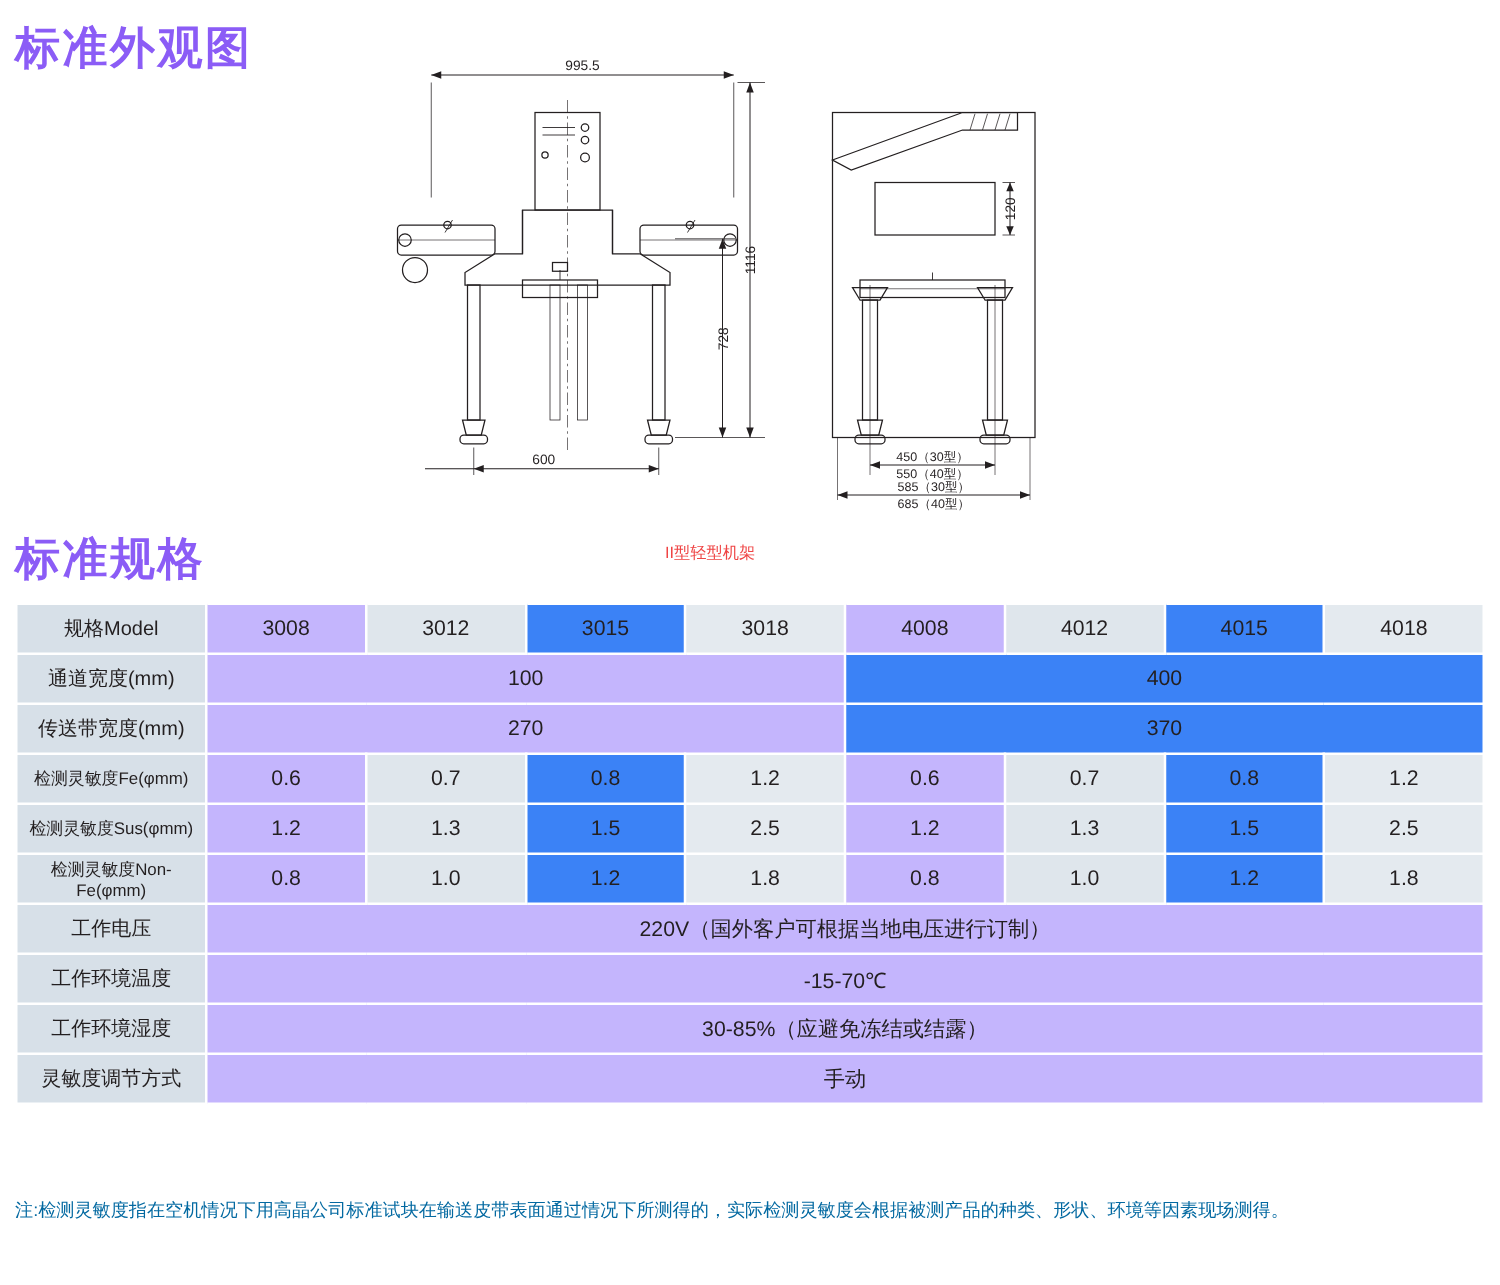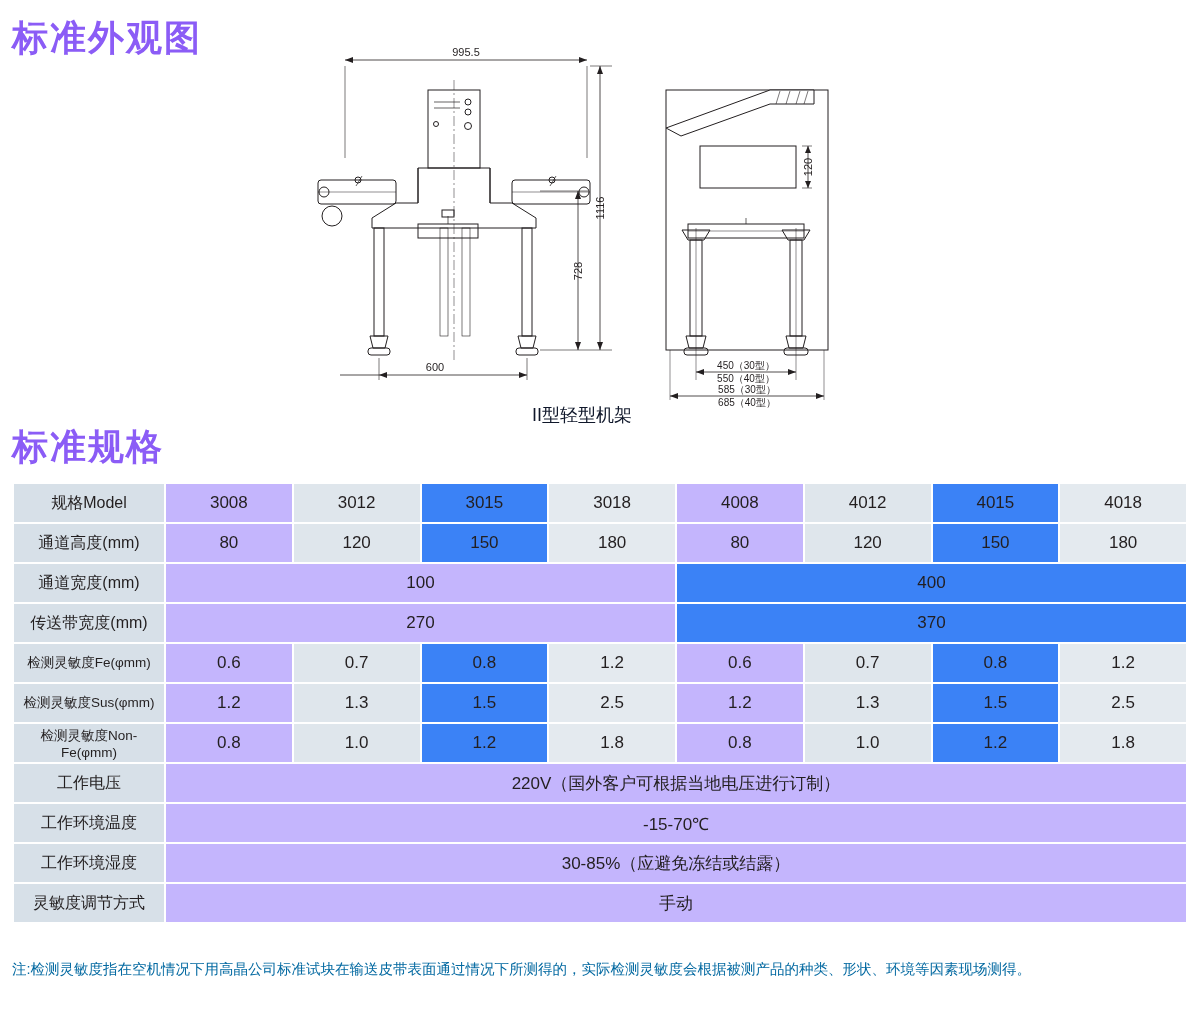--- a/index.html
+++ b/index.html
@@ -36,23 +36,23 @@
   .drawing {
     position: absolute;
     left: 300px;
     top: 28px;
     width: 620px;
     height: 390px;
   }
   .dwg-caption {
     position: absolute;
     left: 232px;
-    top: 375px;
-    font-size: 18px;
-    color: #0f172a;
+    top: 405px;
+    font-size: 13px;
+    color: #ef4444;
     white-space: nowrap;
   }
 
   
   .spec-table {
     position: absolute;
     left: 12px;
     top: 482px;
     width: 1176px;
     border-collapse: collapse;
@@ -231,31 +231,20 @@
           <th class="bg-a">3008</th>
           <th class="bg-b">3012</th>
           <th class="bg-c">3015</th>
           <th class="bg-d">3018</th>
           <th class="bg-a">4008</th>
           <th class="bg-b">4012</th>
           <th class="bg-c">4015</th>
           <th class="bg-d">4018</th>
         </tr>
         <tr>
-          <th class="rowhead">通道高度(mm)</th>
-          <td class="bg-a">80</td>
-          <td class="bg-b">120</td>
-          <td class="bg-c">150</td>
-          <td class="bg-d">180</td>
-          <td class="bg-a">80</td>
-          <td class="bg-b">120</td>
-          <td class="bg-c">150</td>
-          <td class="bg-d">180</td>
-        </tr>
-        <tr>
           <th class="rowhead">通道宽度(mm)</th>
           <td colspan="4" class="bg-a">100</td>
           <td colspan="4" class="bg-c">400</td>
         </tr>
         <tr>
           <th class="rowhead">传送带宽度(mm)</th>
           <td colspan="4" class="bg-a">270</td>
           <td colspan="4" class="bg-c">370</td>
         </tr>
         <tr>

